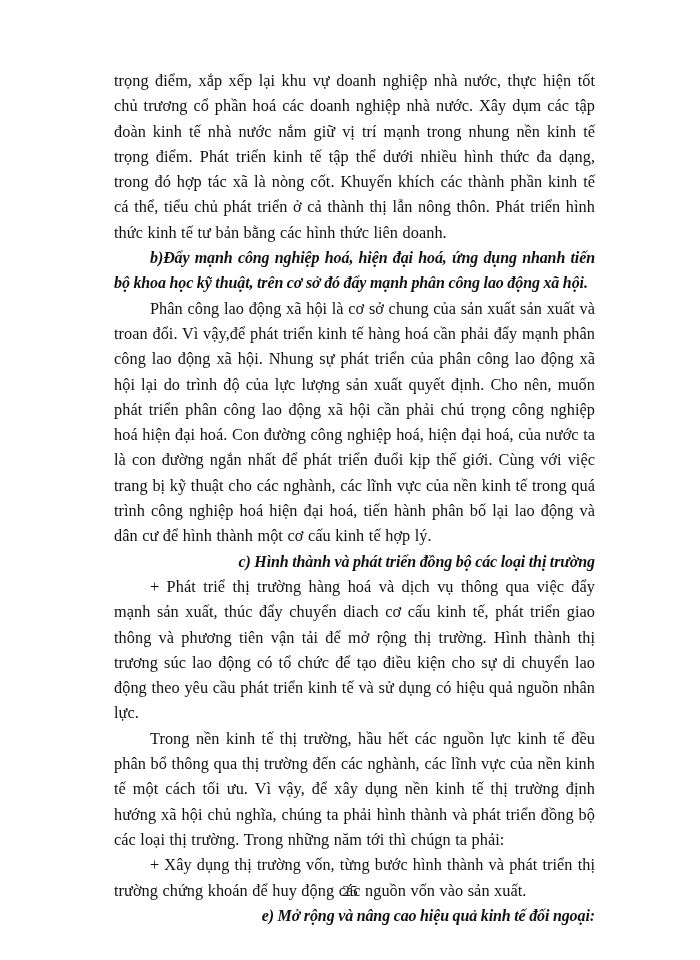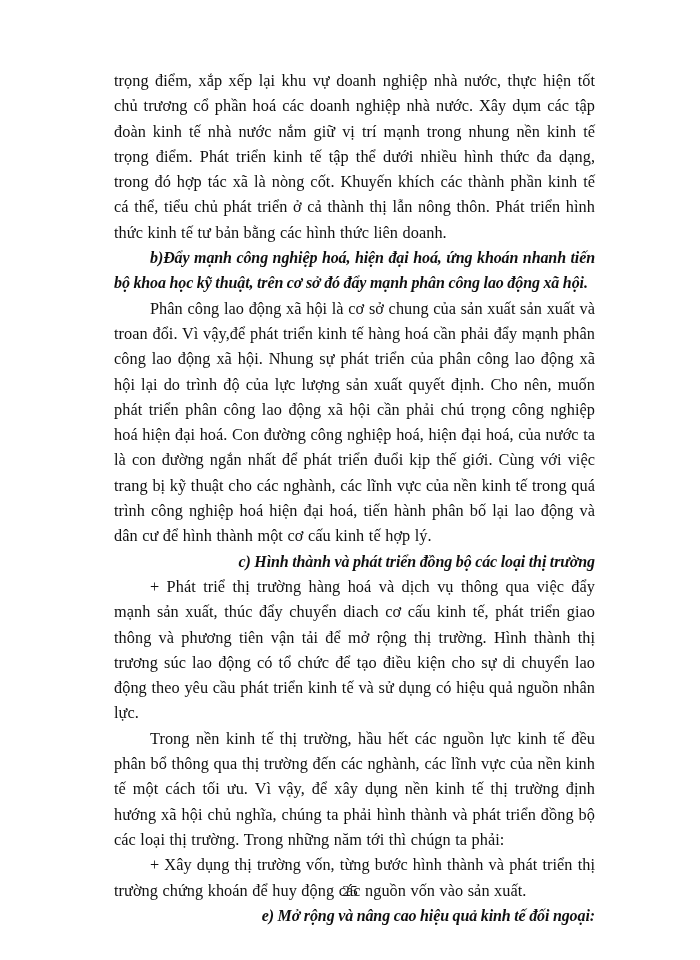--- a/index.html
+++ b/index.html
@@ -78,21 +78,21 @@
 </style>
 </head>
 <body>
 
 <div class="page">
 
   <div class="text-block">
 
     <p class="body-par">trọng điểm, xắp xếp lại khu vự doanh nghiệp nhà nước, thực hiện tốt chủ trương cổ phần hoá các doanh nghiệp nhà nước. Xây dụm các tập đoàn kinh tế nhà nước nắm giữ vị trí mạnh trong nhung nền kinh tế trọng điểm. Phát triển kinh tế tập thể dưới nhiều hình thức đa dạng, trong đó hợp tác xã là nòng cốt. Khuyến khích các thành phần kinh tế cá thể, tiểu chủ phát triển ở cả thành thị lẫn nông thôn. Phát triển hình thức kinh tế tư bản bằng các hình thức liên doanh.</p>
 
-    <p class="heading">b)Đẩy mạnh công nghiệp hoá, hiện đại hoá, ứng khoán nhanh tiến bộ khoa học kỹ thuật, trên cơ sở đó đẩy mạnh phân công lao động xã hội.</p>
+    <p class="heading">b)Đẩy mạnh công nghiệp hoá, hiện đại hoá, ứng dụng nhanh tiến bộ khoa học kỹ thuật, trên cơ sở đó đẩy mạnh phân công lao động xã hội.</p>
 
     <p class="body-par indented">Phân công lao động xã hội là cơ sở chung của sản xuất sản xuất và troan đổi. Vì vậy,để phát triển kinh tế hàng hoá cần phải đẩy mạnh phân công lao động xã hội. Nhung sự phát triển của phân công lao động xã hội lại do trình độ của lực lượng sản xuất quyết định. Cho nên, muốn phát triển phân công lao động xã hội cần phải chú trọng công nghiệp hoá hiện đại hoá. Con đường công nghiệp hoá, hiện đại hoá, của nước ta là con đường ngắn nhất để phát triển đuổi kịp thế giới. Cùng với việc trang bị kỹ thuật cho các nghành, các lĩnh vực của nền kinh tế trong quá trình công nghiệp hoá hiện đại hoá, tiến hành phân bố lại lao động và dân cư để hình thành một cơ cấu kinh tế hợp lý.</p>
 
     <p class="heading no-justify">c) Hình thành và phát triển đồng bộ các loại thị trường</p>
 
     <p class="body-par indented">+ Phát triể thị trường hàng hoá và dịch vụ thông qua việc đẩy mạnh sản xuất, thúc đẩy chuyển diach cơ cấu kinh tế, phát triển giao thông và phương tiên vận tải để mở rộng thị trường. Hình thành thị trương súc lao động có tổ chức để tạo điều kiện cho sự di chuyển lao động theo yêu cầu phát triển kinh tế và sử dụng có hiệu quả nguồn nhân lực.</p>
 
     <p class="body-par indented">Trong nền kinh tế thị trường, hầu hết các nguồn lực kinh tế đều phân bổ thông qua thị trường đến các nghành, các lĩnh vực của nền kinh tế một cách tối ưu. Vì vậy, để xây dụng nền kinh tế thị trường định hướng xã hội chủ nghĩa, chúng ta phải hình thành và phát triển đồng bộ các loại thị trường. Trong những năm tới thì chúgn ta phải:</p>
 
     <p class="body-par indented">+ Xây dụng thị trường vốn, từng bước hình thành và phát triển thị trường chứng khoán để huy động các nguồn vốn vào sản xuất.</p>

